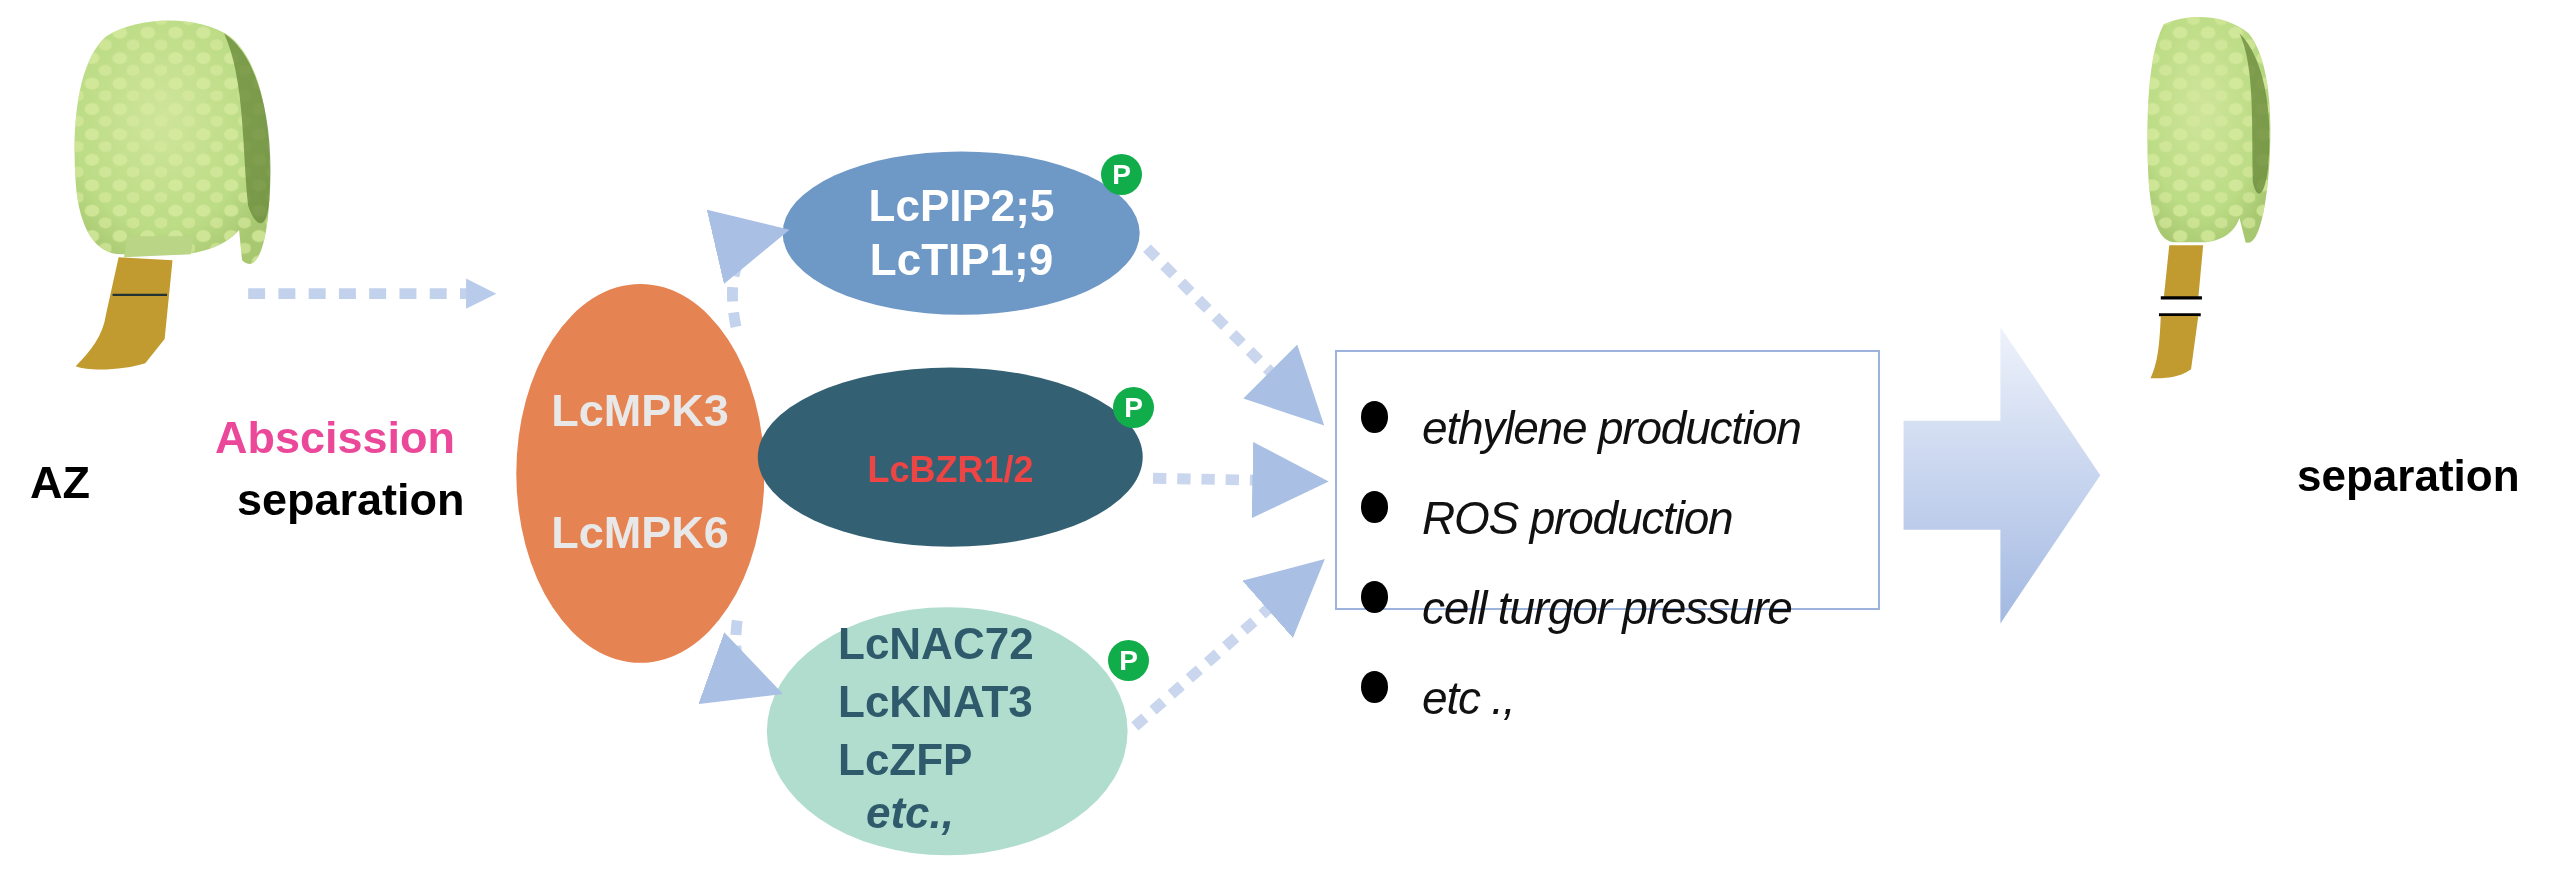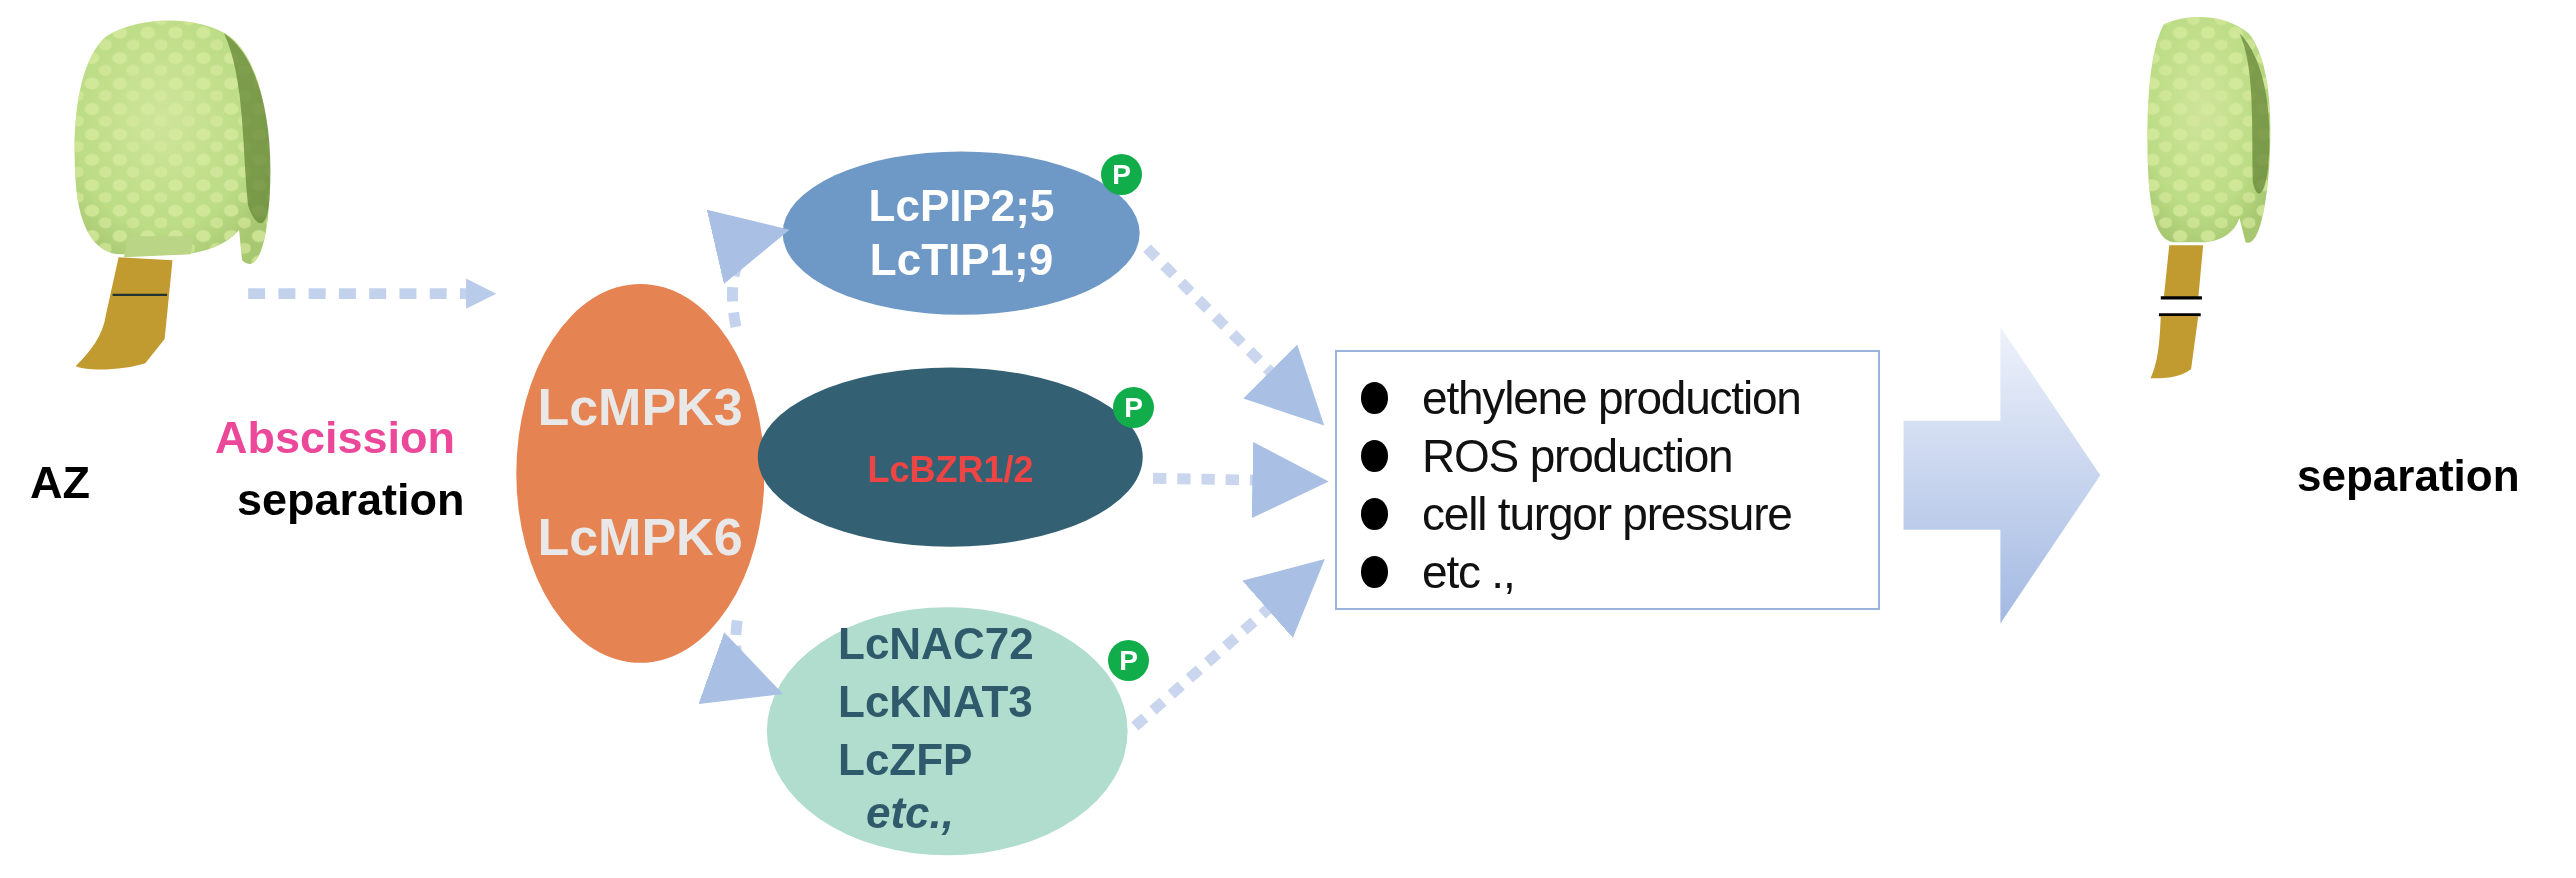--- a/index.html
+++ b/index.html
@@ -2,21 +2,21 @@
 <html style="font-size:9.7px"><head>
 <meta charset="utf-8">
 <style>
   html, body { margin: 0; padding: 0; background: #ffffff; }
   #canvas { position: relative; width: 2576px; height: 879px; overflow: hidden; background: #ffffff; font-family: "Liberation Sans", sans-serif; }
   svg { position: absolute; left: 0; top: 0; }
   .lbl { position: absolute; font-weight: bold; white-space: nowrap; font-family: "Liberation Sans", sans-serif; }
   .node-text { position: absolute; display: flex; flex-direction: column; align-items: center; justify-content: center; font-weight: bold; font-family: "Liberation Sans", sans-serif; }
   .badge { position: absolute; width: 41px; height: 41px; border-radius: 50%; background: #12ad4b; color: #fff; font-weight: bold; font-size: 28px; display: flex; align-items: center; justify-content: center; font-family: "Liberation Sans", sans-serif; }
   .outbox { position: absolute; left: 1335px; top: 350px; width: 545px; height: 260px; border: 2.4px solid #9cb3de; background: #fff; box-sizing: border-box; padding: 17px 0 0 24px; }
-  .outbox .row { display: flex; align-items: center; height: 58px; font-size: 46px; color: #111; font-family: "Liberation Sans", sans-serif; letter-spacing: -1.2px; }
+  .outbox .row { display: flex; align-items: flex-start; height: 58px; font-style: italic; font-size: 46px; color: #111; font-family: "Liberation Sans", sans-serif; letter-spacing: -1.2px; margin-top: 32px; }
   .outbox .dot { width: 27px; height: 31.5px; border-radius: 50%; background: #000; margin-right: 34px; flex: none; }
 </style>
 </head>
 <body>
 
 <div id="canvas">
 
   <svg width="2576" height="879" viewBox="0 0 4256 1452">
     <defs>
       <linearGradient id="bigArrowGrad" x1="0" y1="0" x2="0" y2="1">
@@ -73,21 +73,21 @@
       <line x1="3570" y1="492" x2="3638" y2="492" stroke="#000" stroke-width="5"></line>
       <line x1="3567" y1="520" x2="3636" y2="520" stroke="#000" stroke-width="5"></line>
       <path d="M3570,522 L3632,522 L3620,610 C3600,625 3575,625 3553,625 C3565,600 3568,570 3570,522 z" fill="#c19b2f"></path>
     </g>
   </svg>
 
   <div class="lbl" style="left:30px; top:457px; font-size:45px; color:#000;">AZ</div>
   <div class="lbl" style="left:215px; top:412px; font-size:45px; color:#ec4899;">Abscission</div>
   <div class="lbl" style="left:237px; top:474px; font-size:45px; color:#000;">separation</div>
 
-  <div class="node-text" style="left:516px; top:339px; width:248px; height:266px; color:#e8e8e8; font-size:52px; gap:70px;">
+  <div class="node-text" style="left:516px; top:339px; width:248px; height:266px; color:#e8e8e8; font-size:45px; gap:70px;">
     <span>LcMPK3</span>
     <span>LcMPK6</span>
   </div>
 
   <div class="node-text" style="left:783px; top:163px; width:357px; height:139px; color:#ffffff; font-size:44px; line-height:54px;">
     <span>LcPIP2;5</span>
     <span>LcTIP1;9</span>
   </div>
   <div class="badge" style="left:1101px; top:154px;">P</div>
 

